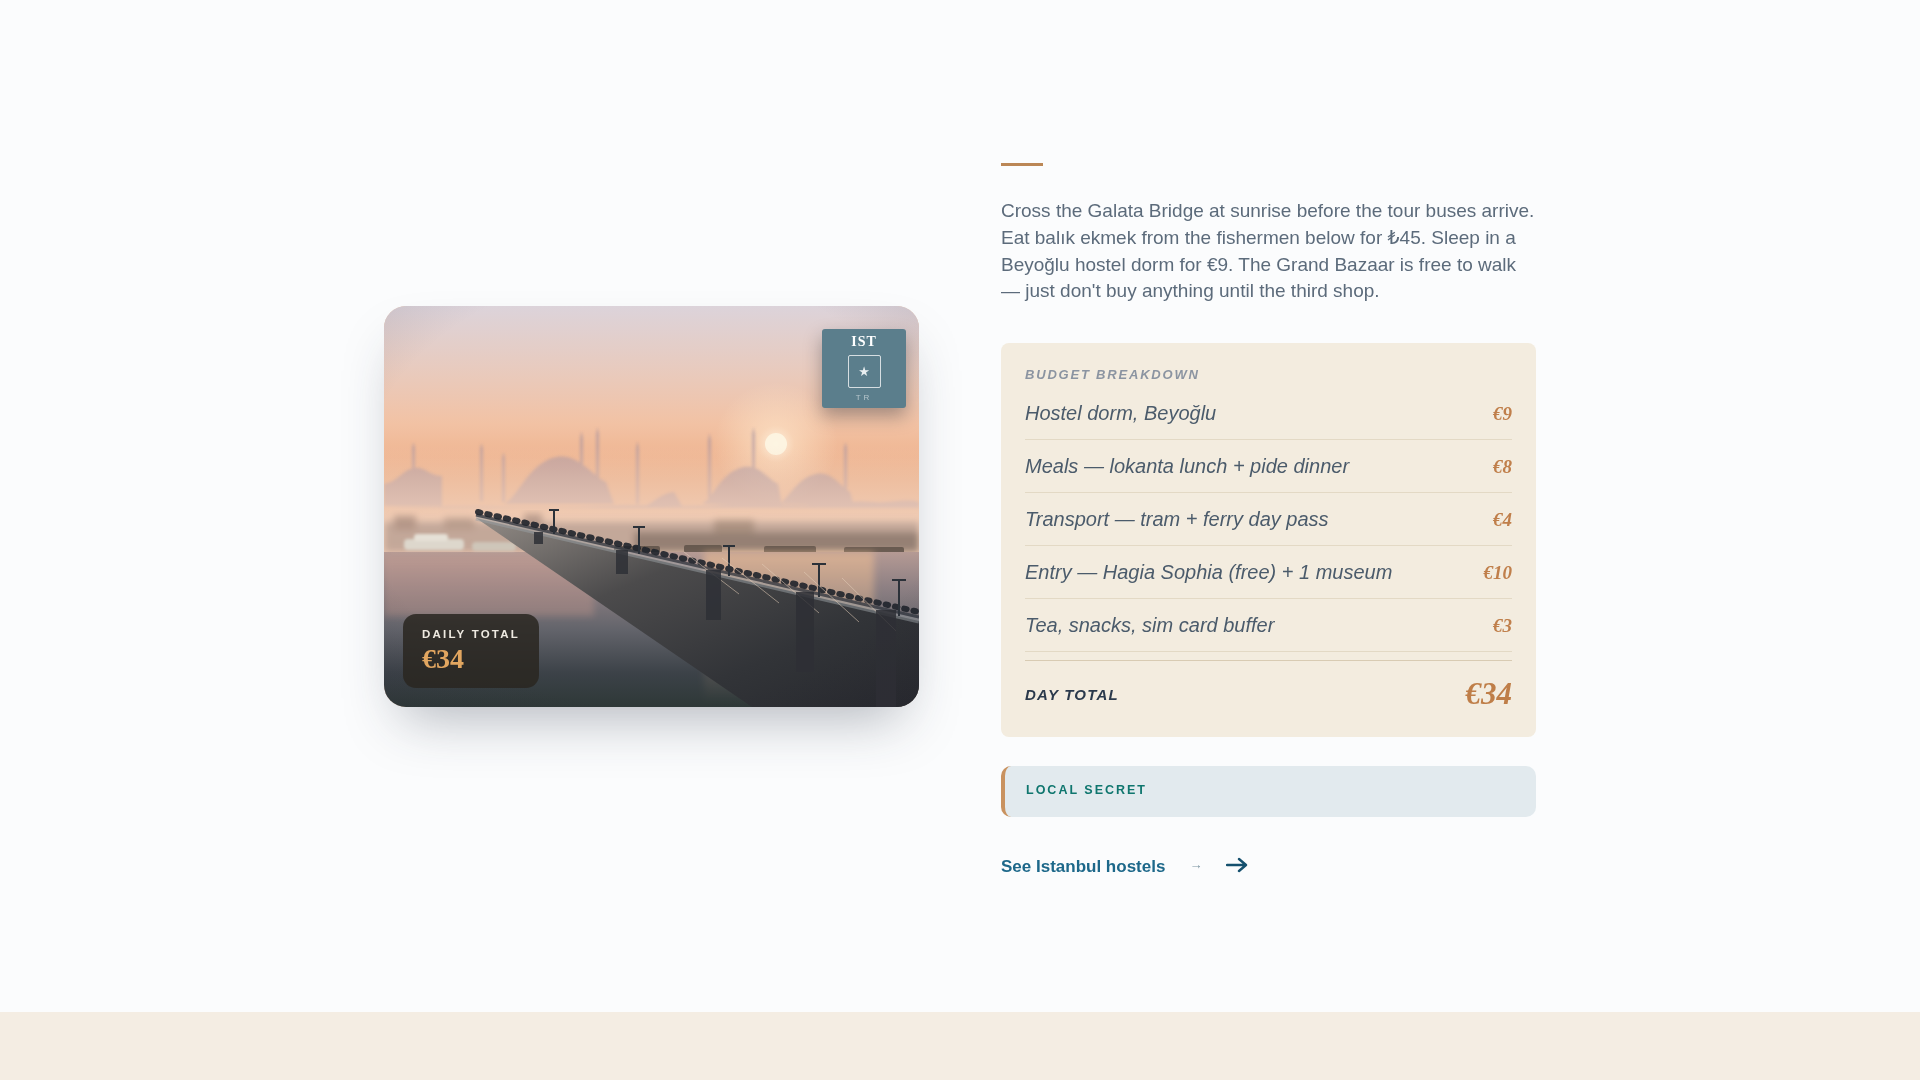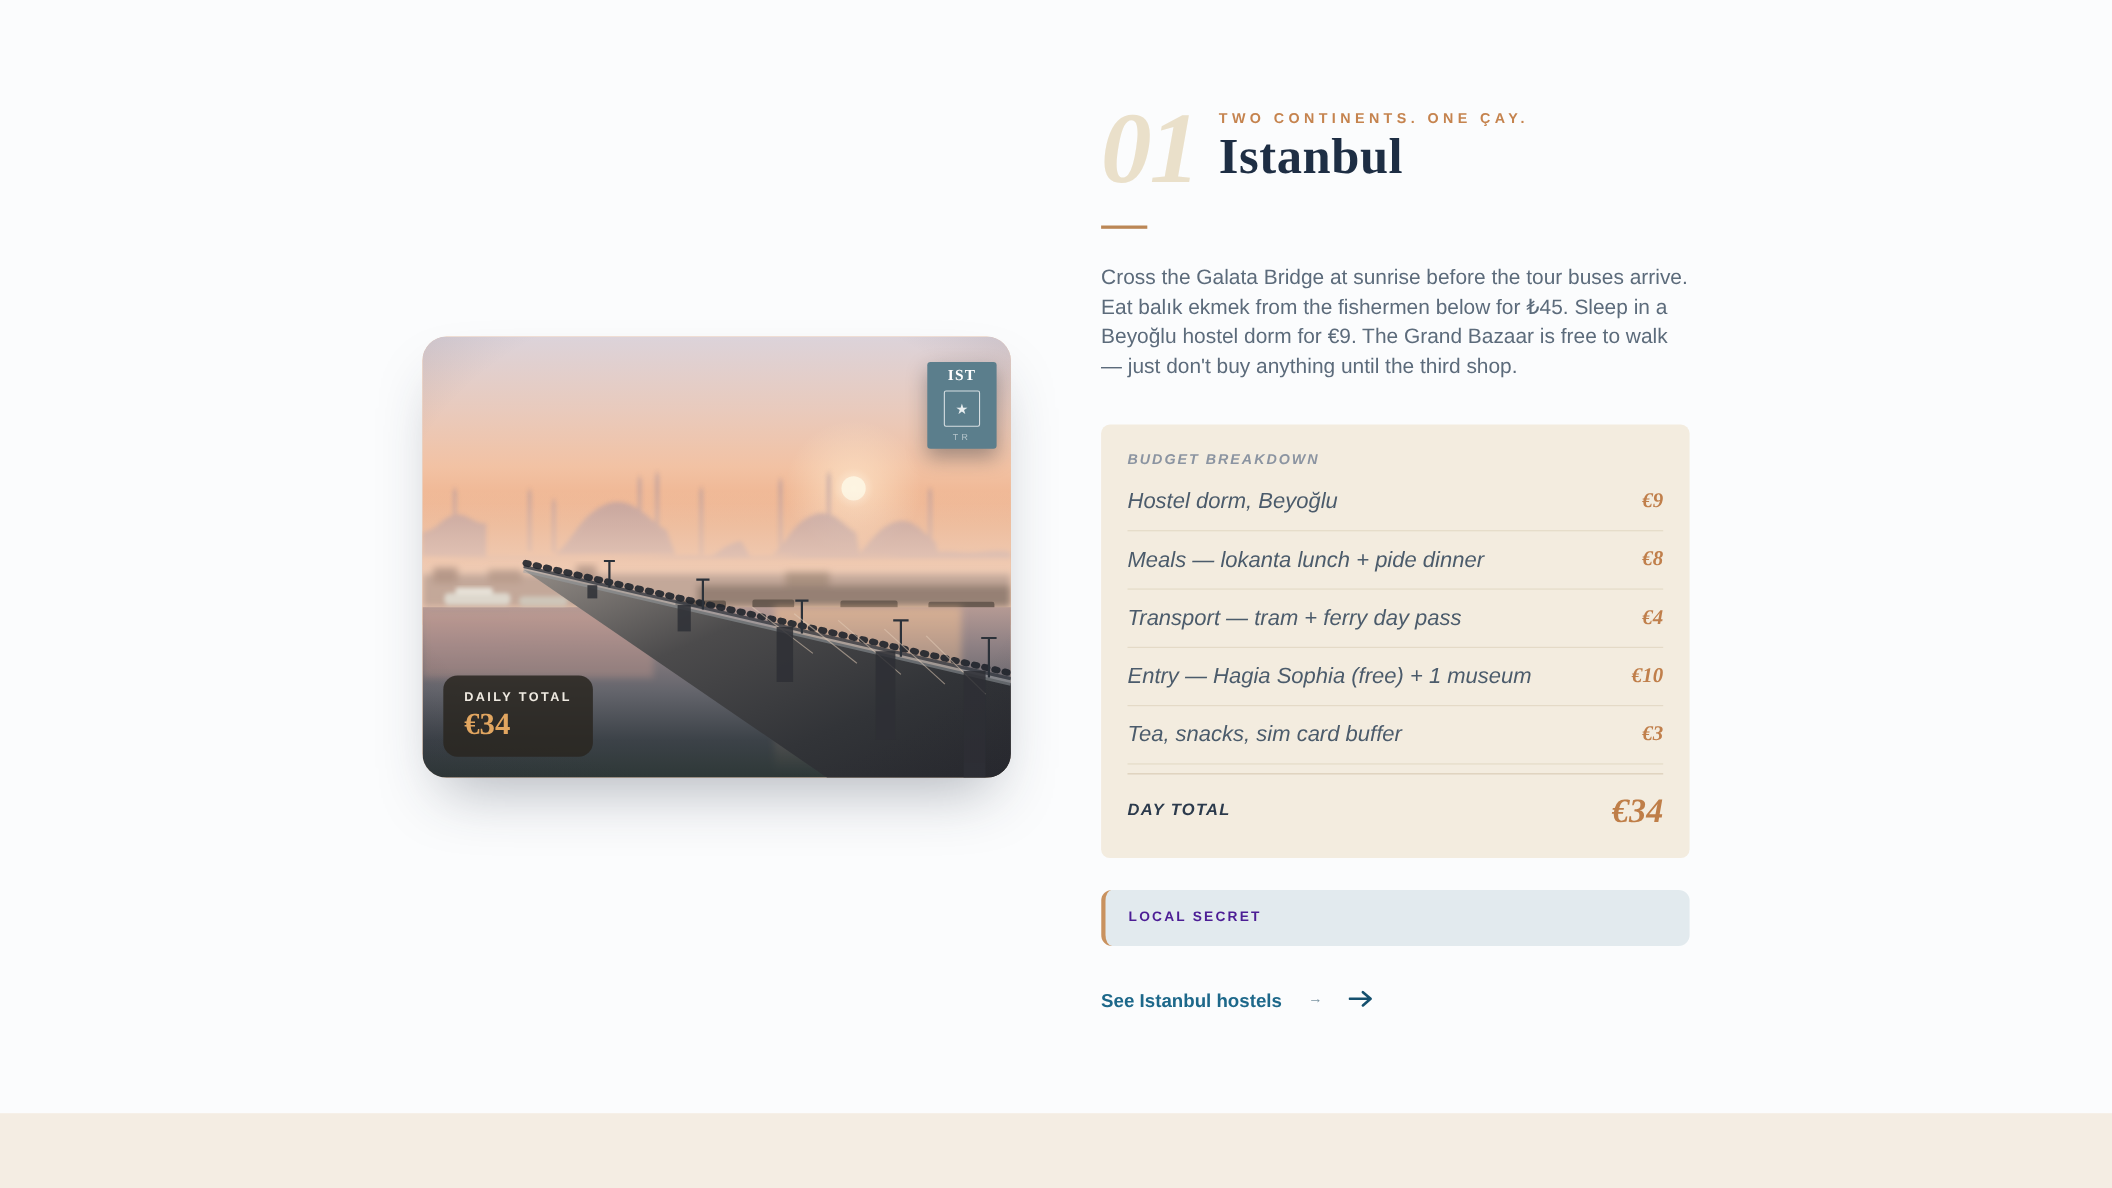--- a/index.html
+++ b/index.html
@@ -33,21 +33,21 @@
     border-radius: 22px;
     overflow: hidden;
     box-shadow: 0 28px 55px -18px rgba(40,50,65,.35);
     background: #e9c4ab;
   }
   .photo svg { display: block; width: 100%; height: 100%; }
 
   .stamp {
     position: absolute;
     top: 23px; right: 13px;
-    width: 63px; height: 79px;
+    width: 84px; height: 79px;
     background: #5b7e8c;
     border-radius: 3px;
     box-shadow: 0 8px 18px rgba(20,30,40,.35);
     display: flex; flex-direction: column;
     align-items: center; justify-content: center;
     gap: 5px;
     color: #fff;
   }
   .stamp-code {
     font-family: "Liberation Serif", "DejaVu Serif", serif;
@@ -160,21 +160,21 @@
   .secret {
     margin-top: 29px;
     background: #e2eaee;
     border-left: 4px solid #c9925f;
     border-radius: 10px;
     padding: 17px 24px 20px 21px;
   }
   .secret-heading {
     font-size: 12.5px; font-weight: bold;
     letter-spacing: 2px;
-    color: #4c1d95;
+    color: #0f766e;
   }
   .secret-text {
     margin-top: 8px;
     font-size: 16.5px; line-height: 1.42;
     color: #53636f;
   }
   .tofu {
     display: inline-block;
     width: 9px; height: 13px;
     border: 1px solid #53636f;
@@ -345,27 +345,20 @@
 
           <div class="price-chip">
             <span class="price-chip-label">DAILY TOTAL</span>
             <span class="price-chip-amount">€34</span>
           </div>
         </div>
       </figure>
 
       <div class="info-col">
 
-        <header class="city-header">
-          <span class="index">01</span>
-          <div>
-            <p class="kicker">TWO CONTINENTS. ONE ÇAY.</p>
-            <h1 class="city-title">Istanbul</h1>
-          </div>
-        </header>
 
         <div class="rule"></div>
 
         <p class="desc">Cross the Galata Bridge at sunrise before the tour buses arrive. Eat balık ekmek from the fishermen below for ₺45. Sleep in a Beyoğlu hostel dorm for €9. The Grand Bazaar is free to walk — just don't buy anything until the third shop.</p>
 
         <div class="budget-card">
           <p class="card-heading">BUDGET BREAKDOWN</p>
           <ul class="budget-list">
             <li class="budget-row">
               <span class="budget-label">Hostel dorm, Beyoğlu</span>

